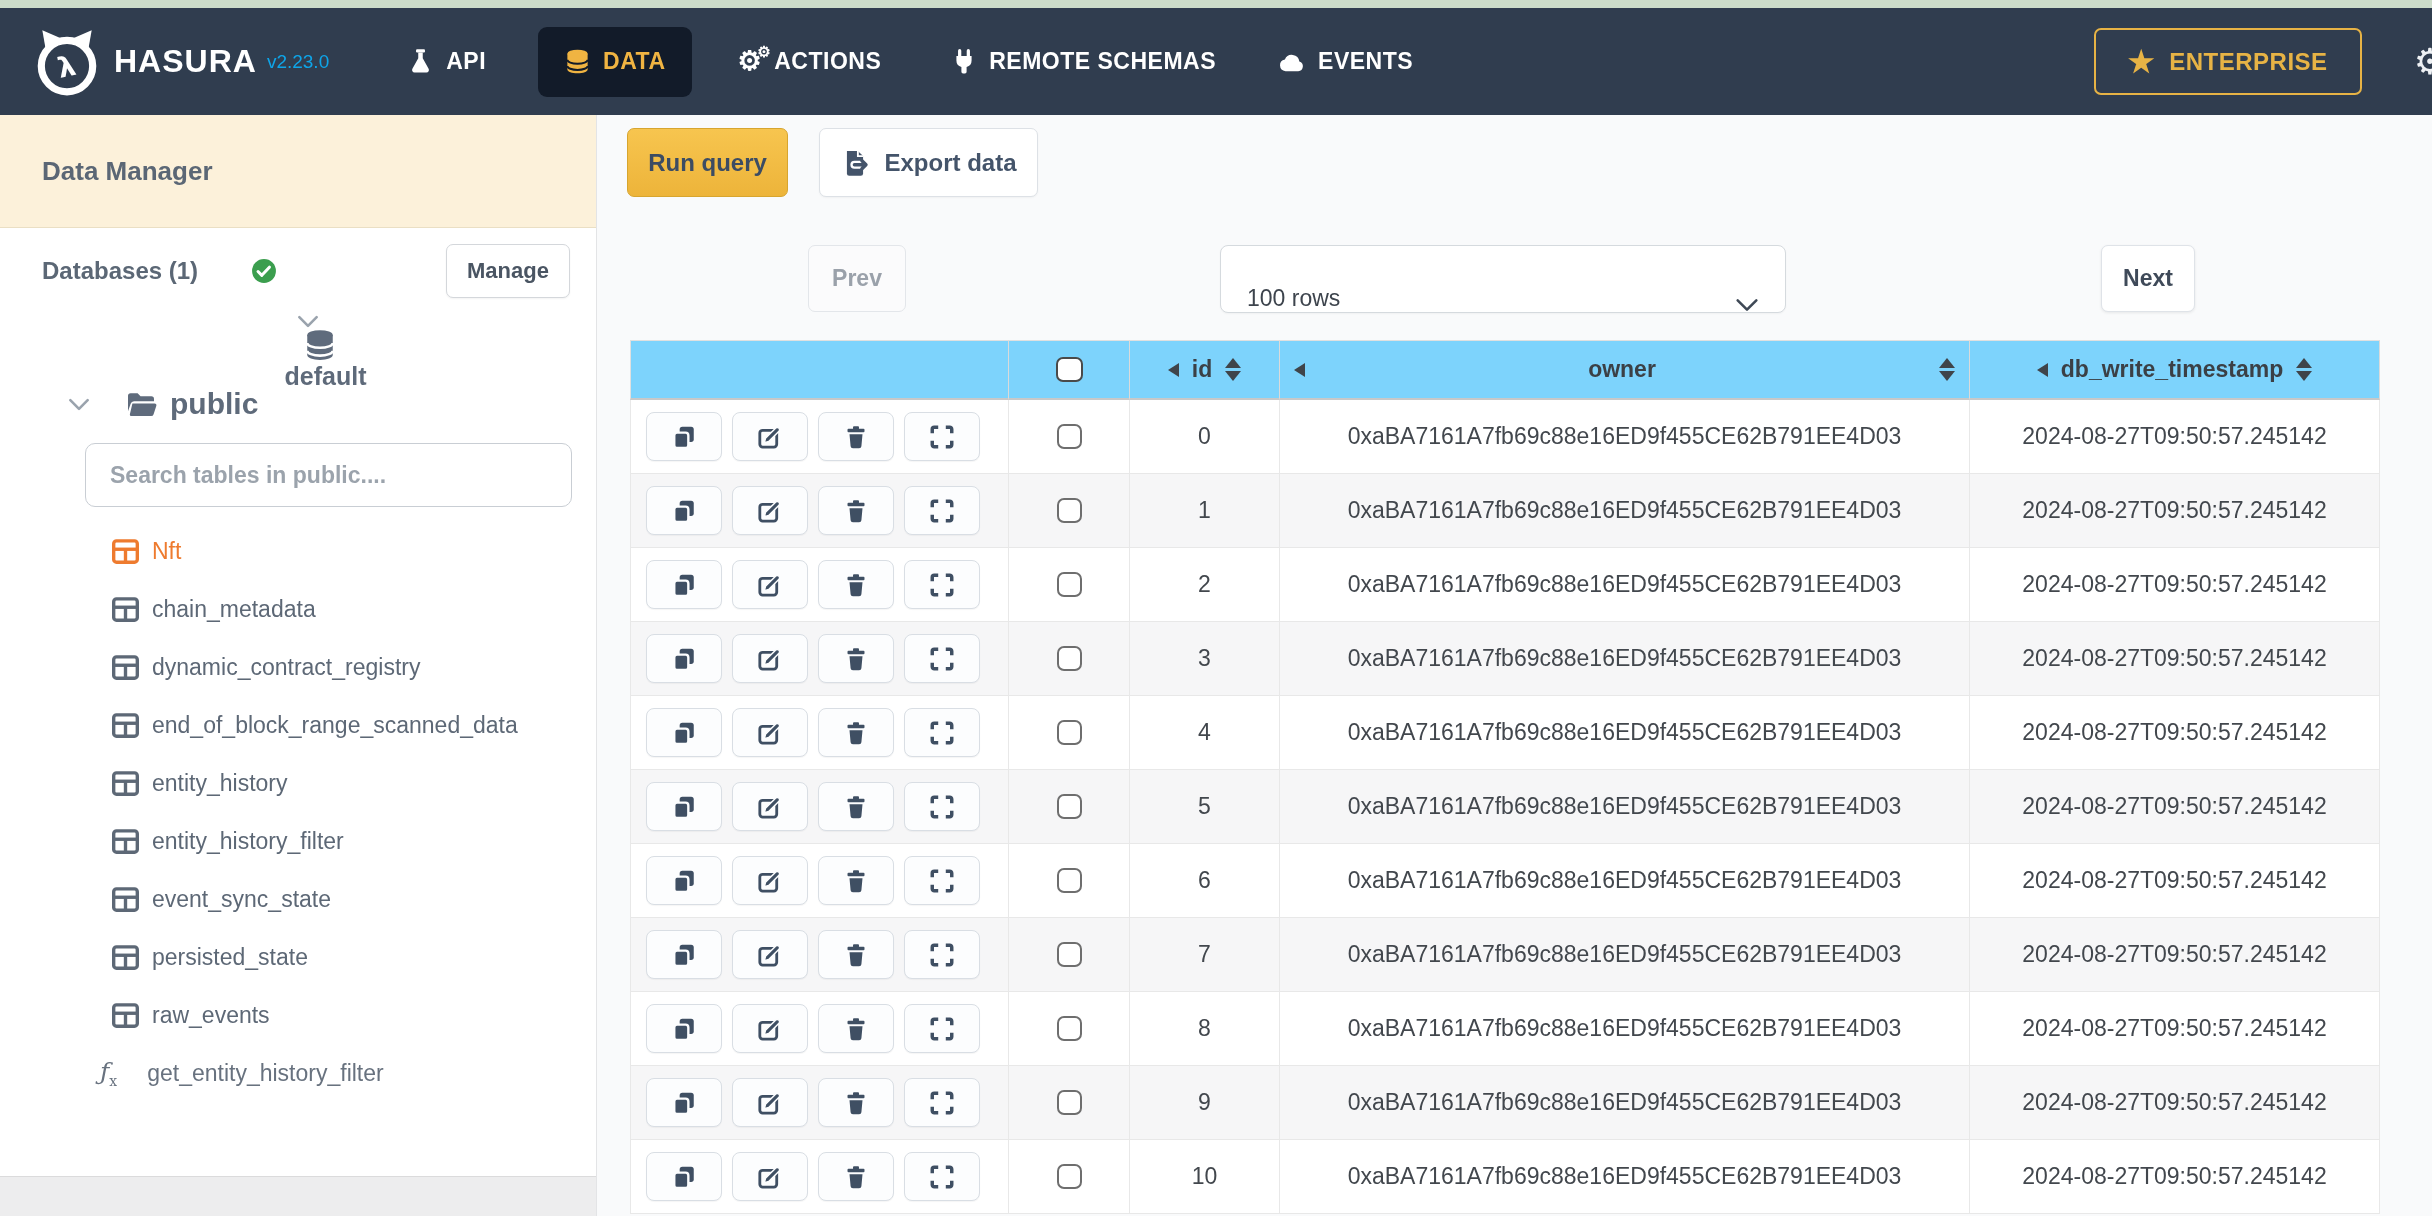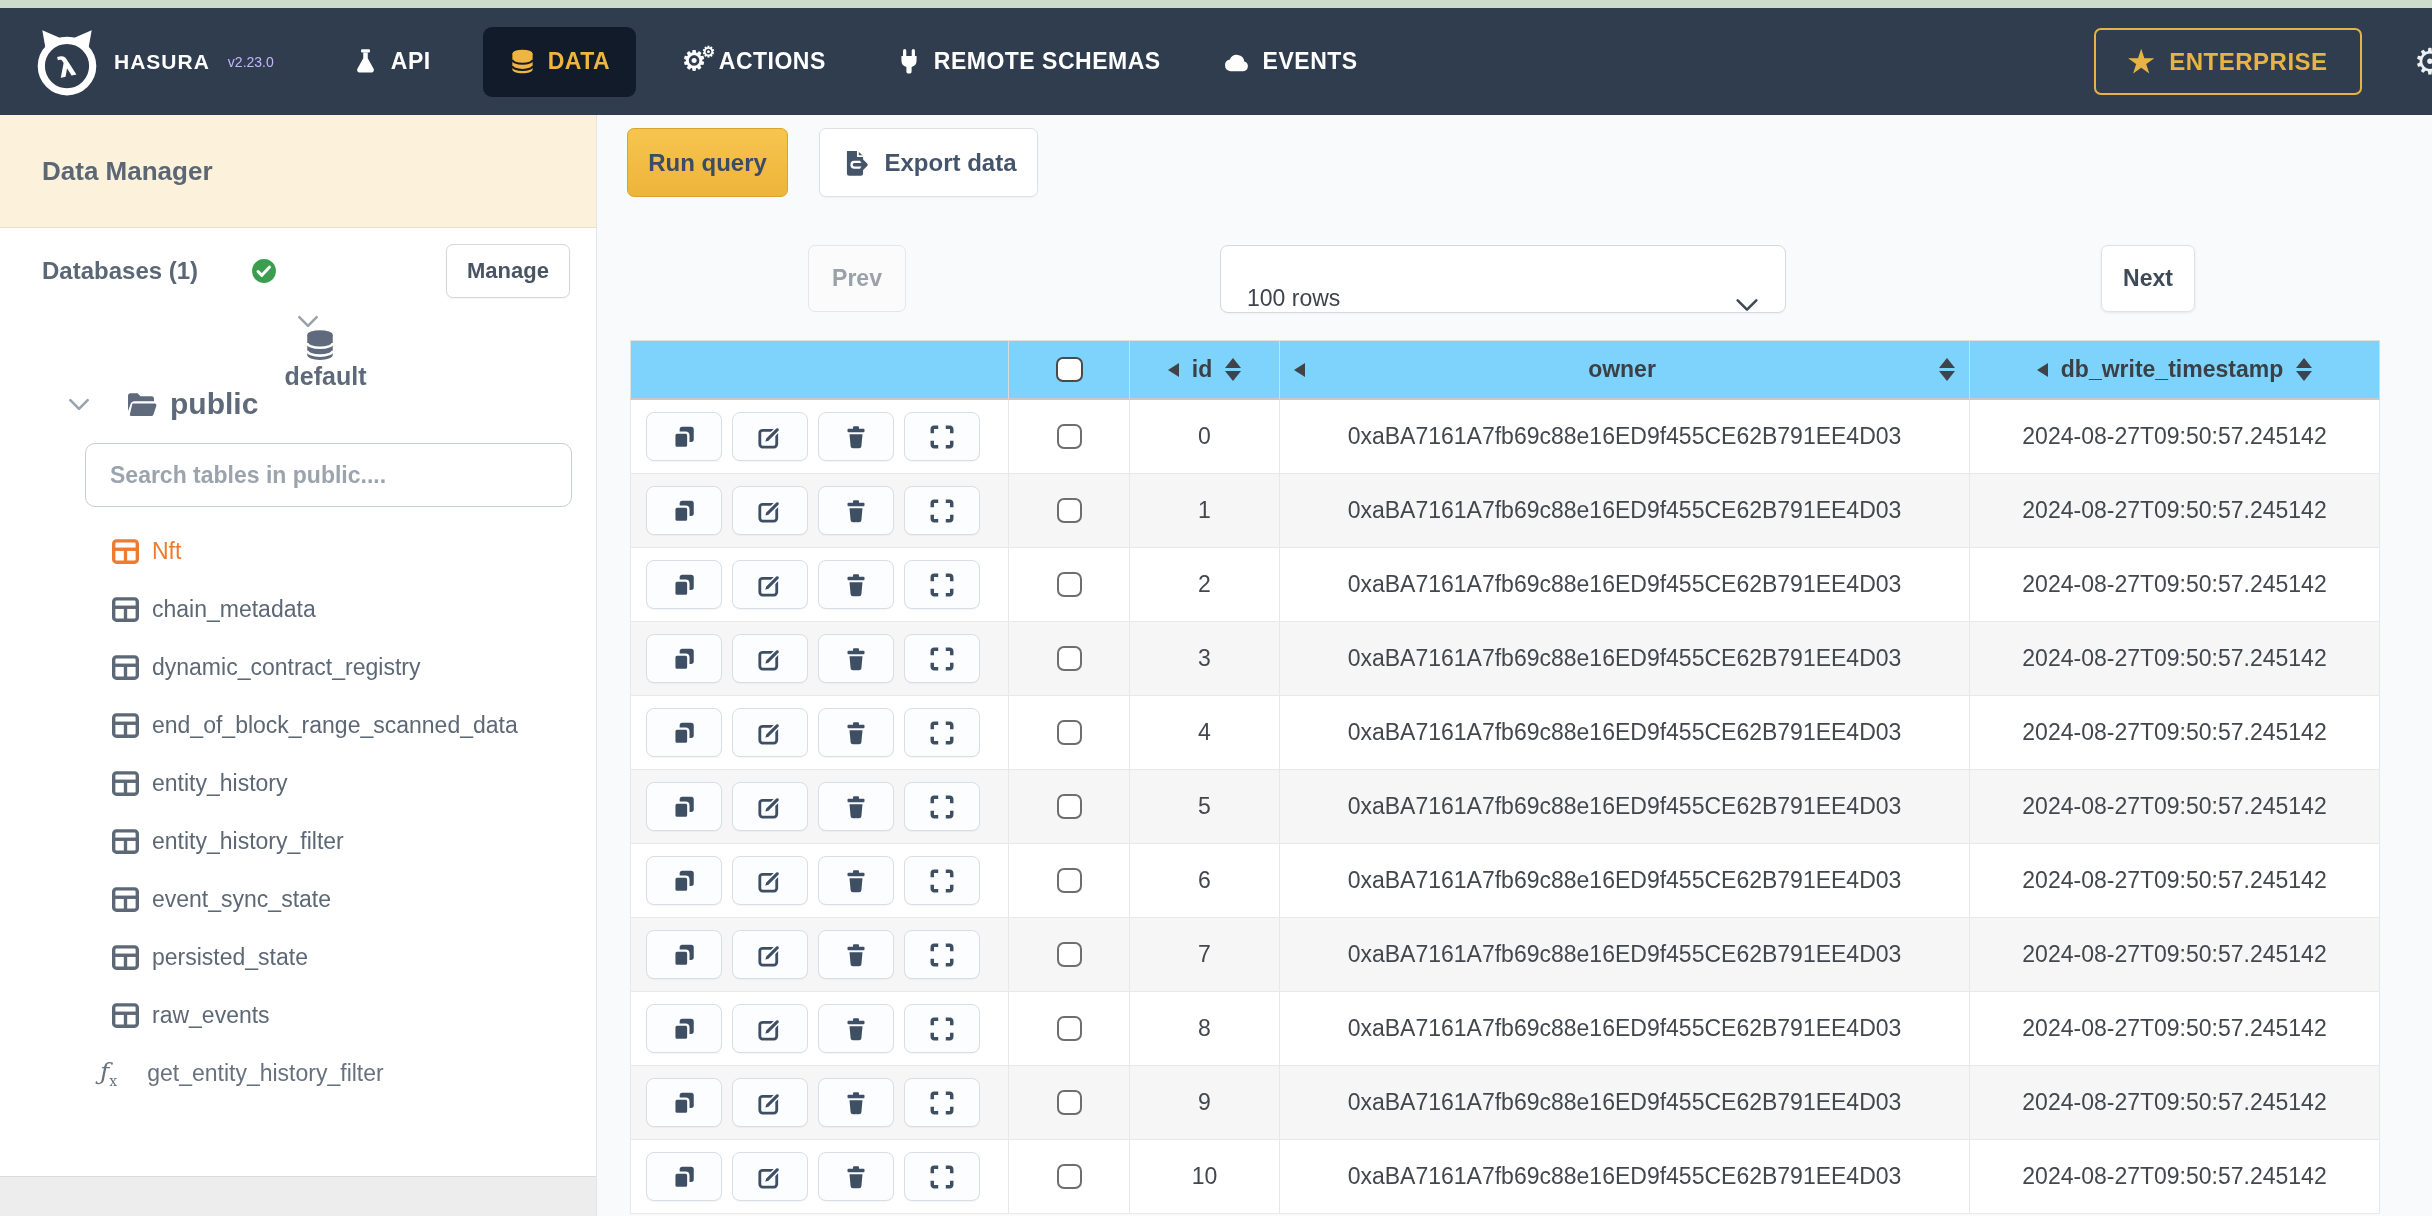--- a/index.html
+++ b/index.html
@@ -4,22 +4,22 @@
 <style>
   * { margin:0; padding:0; box-sizing:border-box; }
   html,body { width:2432px; height:1216px; overflow:hidden; background:#f9fafb;
     font-family:"Liberation Sans", sans-serif; }
   .root { position:relative; width:2432px; height:1216px; }
 
   
   .top-strip { height:8px; background:#ccdcca; }
   .navbar { height:107px; background:#303d4f; display:flex; align-items:center; padding-left:30px; }
   .logo-svg { width:74px; height:74px; flex:0 0 auto; }
-  .brand { color:#fff; font-size:21px; font-weight:bold; letter-spacing:1px; margin-left:10px; }
-  .version { color:#c4b5fd; font-size:14px; margin-left:18px; }
+  .brand { color:#fff; font-size:32px; font-weight:bold; letter-spacing:1px; margin-left:10px; }
+  .version { color:#0ea5e9; font-size:19px; margin-left:10px; }
   .nav-item { display:flex; align-items:center; gap:12px; color:#fff; font-size:23px; font-weight:bold; letter-spacing:.5px; cursor:pointer; }
   .nav-item svg, .nav-item .glyph { color:#fff; }
   .nav-item.api { margin-left:78px; }
   .nav-item.data-active { margin-left:52px; background:#121b29; border-radius:9px; height:70px; padding:0 26px; color:#f0b442; }
   .nav-item.data-active svg { color:#f0b442; }
   .nav-item.actions { margin-left:46px; }
   .nav-item.remote { margin-left:70px; }
   .nav-item.events { margin-left:62px; }
   .gears { position:relative; font-size:27px; line-height:1; }
   .gears .gear-small { position:absolute; font-size:15px; right:-9px; top:-4px; }

